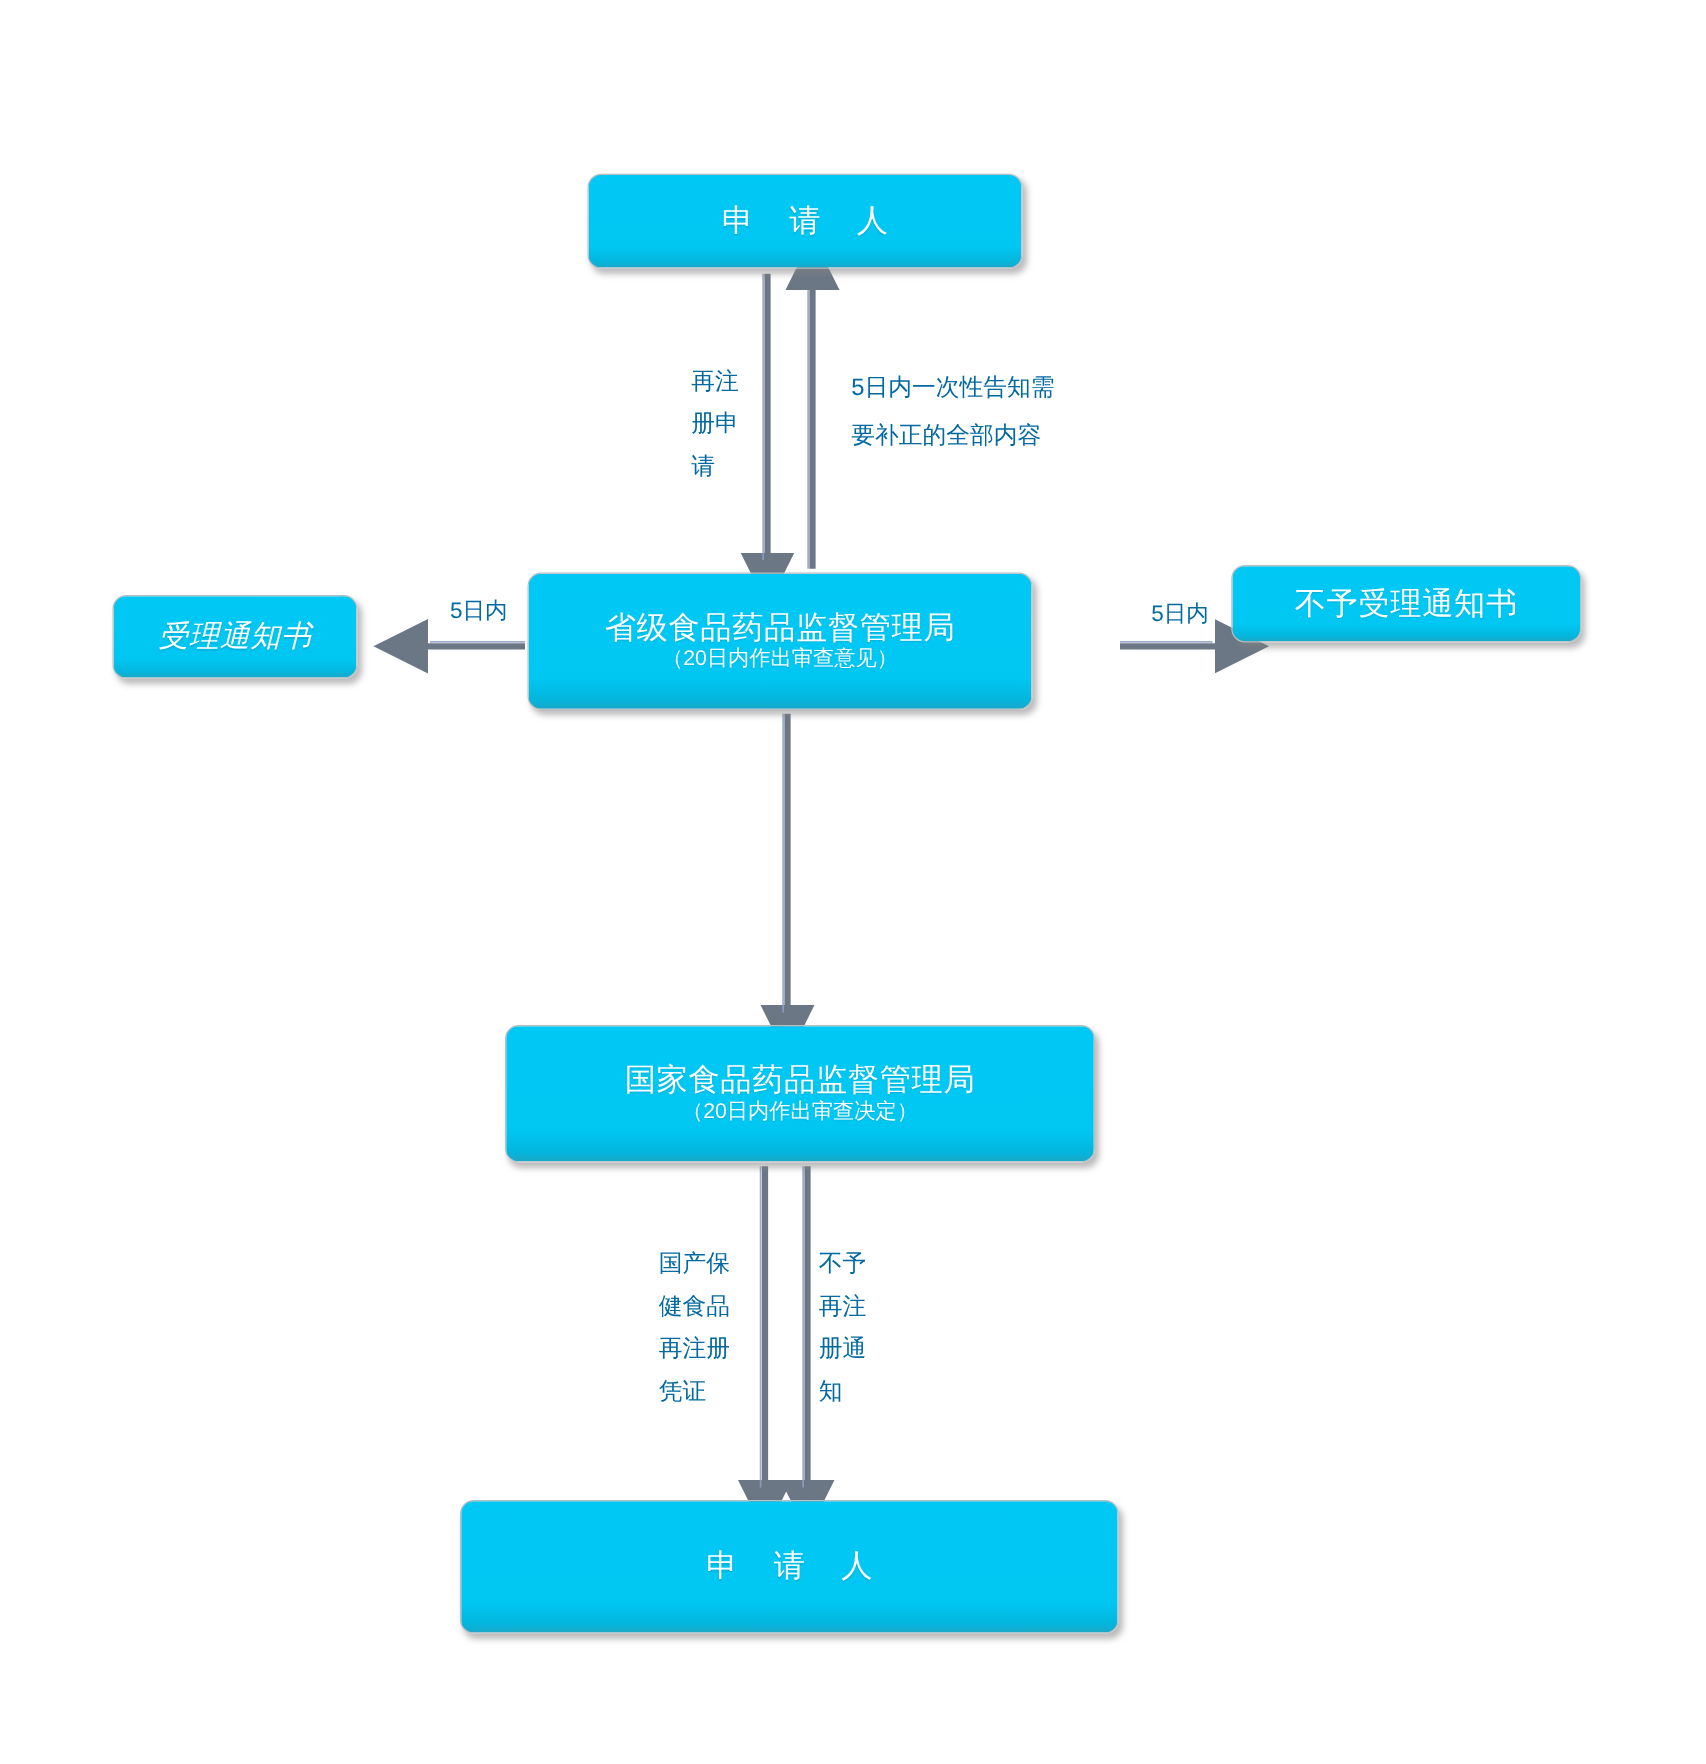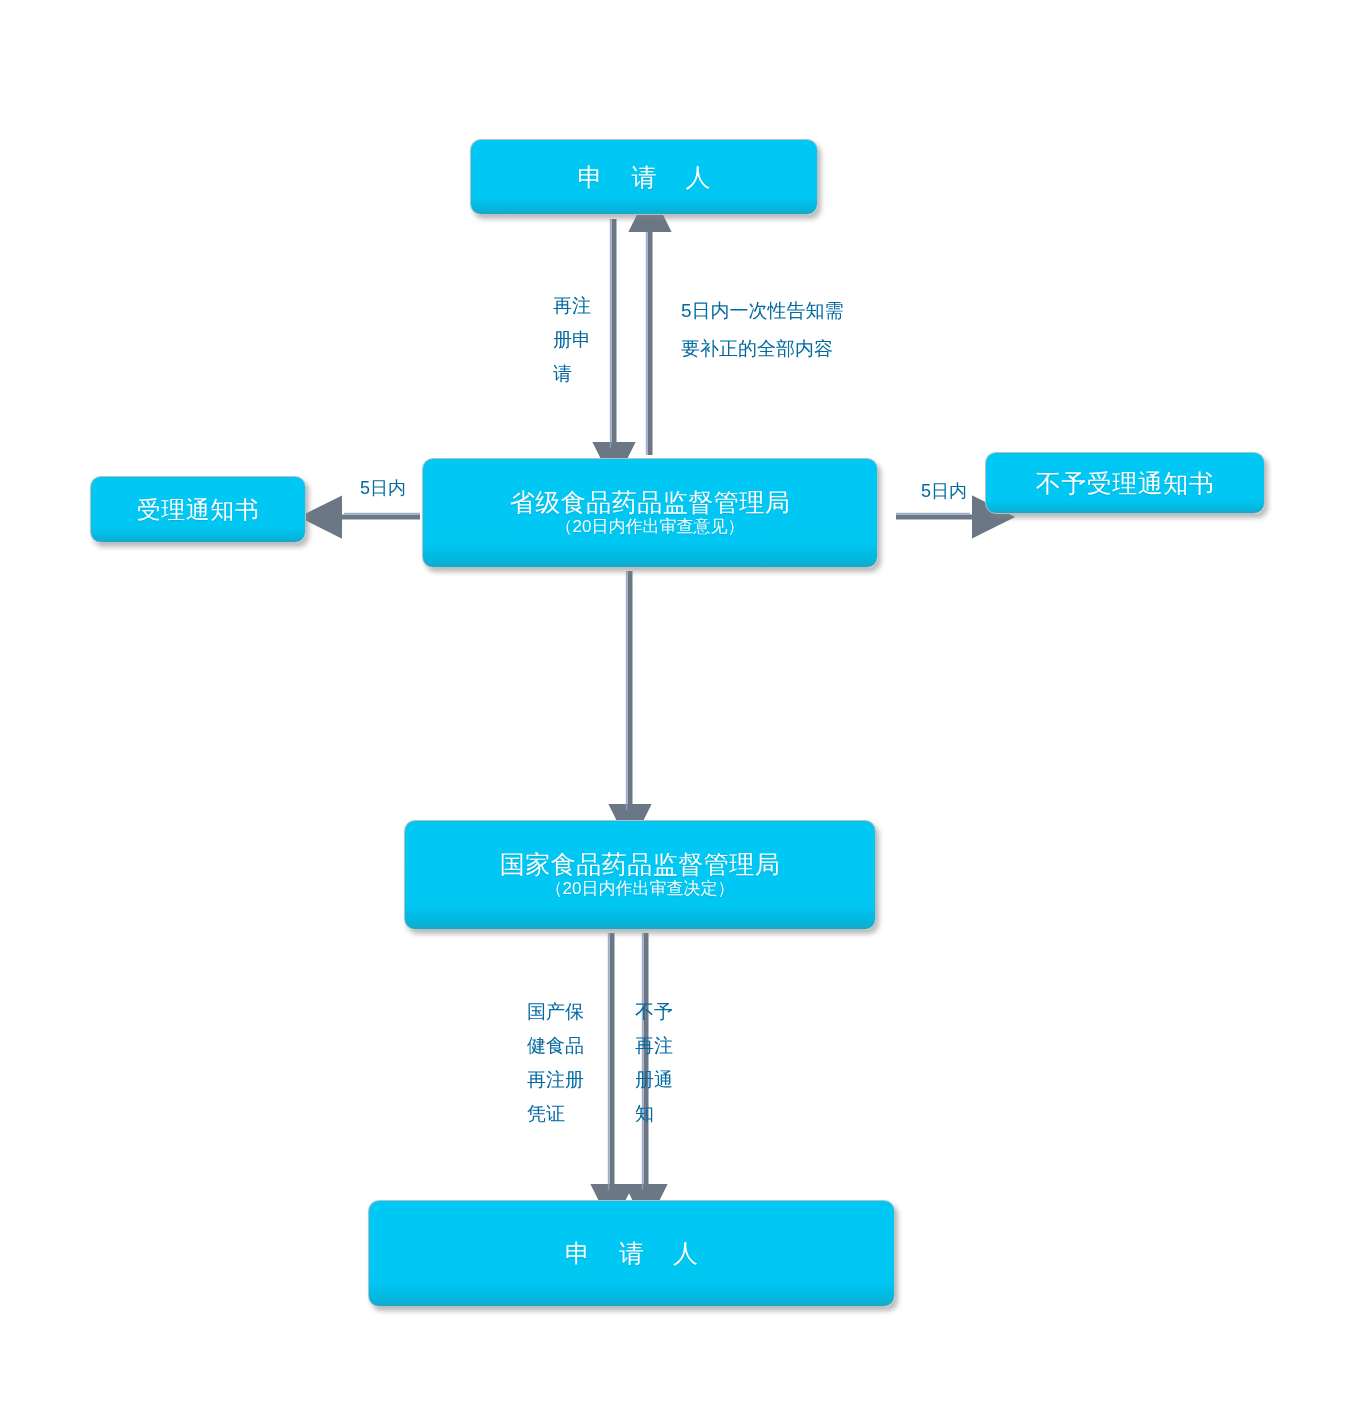--- a/index.html
+++ b/index.html
@@ -50,27 +50,27 @@
     text-shadow: 0 1px 1px rgba(0,0,0,0.10);
   }
 
   
   #node-applicant-top {
     left: 470px; top: 139px; width: 348px; height: 76px;
   }
   #node-applicant-top .title { font-size: 25px; letter-spacing: 11px; text-indent: 11px; }
 
   #node-provincial {
-    left: 422px; top: 458px; width: 456px; height: 110px;
+    left: 422px; top: 458px; width: 404px; height: 110px;
   }
   #node-provincial .title { font-size: 25px; letter-spacing: 0.5px; }
   #node-provincial .subtitle { font-size: 17px; }
 
   #node-accept-notice {
-    left: 90px; top: 476px; width: 216px; height: 67px;
+    left: 90px; top: 476px; width: 196px; height: 67px; font-style: italic;
   }
   #node-accept-notice .title { font-size: 24px; letter-spacing: 0.5px; }
 
   #node-reject-notice {
     left: 985px; top: 452px; width: 280px; height: 62px;
   }
   #node-reject-notice .title { font-size: 25px; letter-spacing: 0.5px; }
 
   #node-national {
     left: 404px; top: 820px; width: 472px; height: 110px;
@@ -92,21 +92,21 @@
     white-space: pre-line;
     text-align: left;
   }
   .edge-label.center { text-align: center; }
 
   #label-reapply      { left: 553px; top: 289px; width: 56px; }
   #label-notify       { left: 665px; top: 292px; width: 200px; line-height: 38px; margin-left: 16px; }
   #label-5day-left    { left: 352px; top: 477px; width: 62px; font-size: 18px; line-height: 22px; }
   #label-5day-right   { left: 913px; top: 480px; width: 62px; font-size: 18px; line-height: 22px; }
   #label-domestic     { left: 527px; top: 995px; width: 76px; }
-  #label-refuse       { left: 635px; top: 995px; width: 60px; }
+  #label-refuse       { left: 655px; top: 995px; width: 60px; font-family: Liberation Mono, monospace; }
 </style>
 </head>
 <body>
 
 <svg id="canvas" viewBox="0 0 1365 1411" width="1365" height="1411" xmlns="http://www.w3.org/2000/svg">
   <defs>
     <marker id="arrowhead" markerWidth="9" markerHeight="9" refX="1.2" refY="4.5" orient="auto" markerUnits="strokeWidth">
       <path d="M0,0.4 L8.2,4.5 L0,8.6 z" fill="#6b7785" stroke="#6b7785" stroke-width="0.4"></path>
     </marker>
   </defs>

